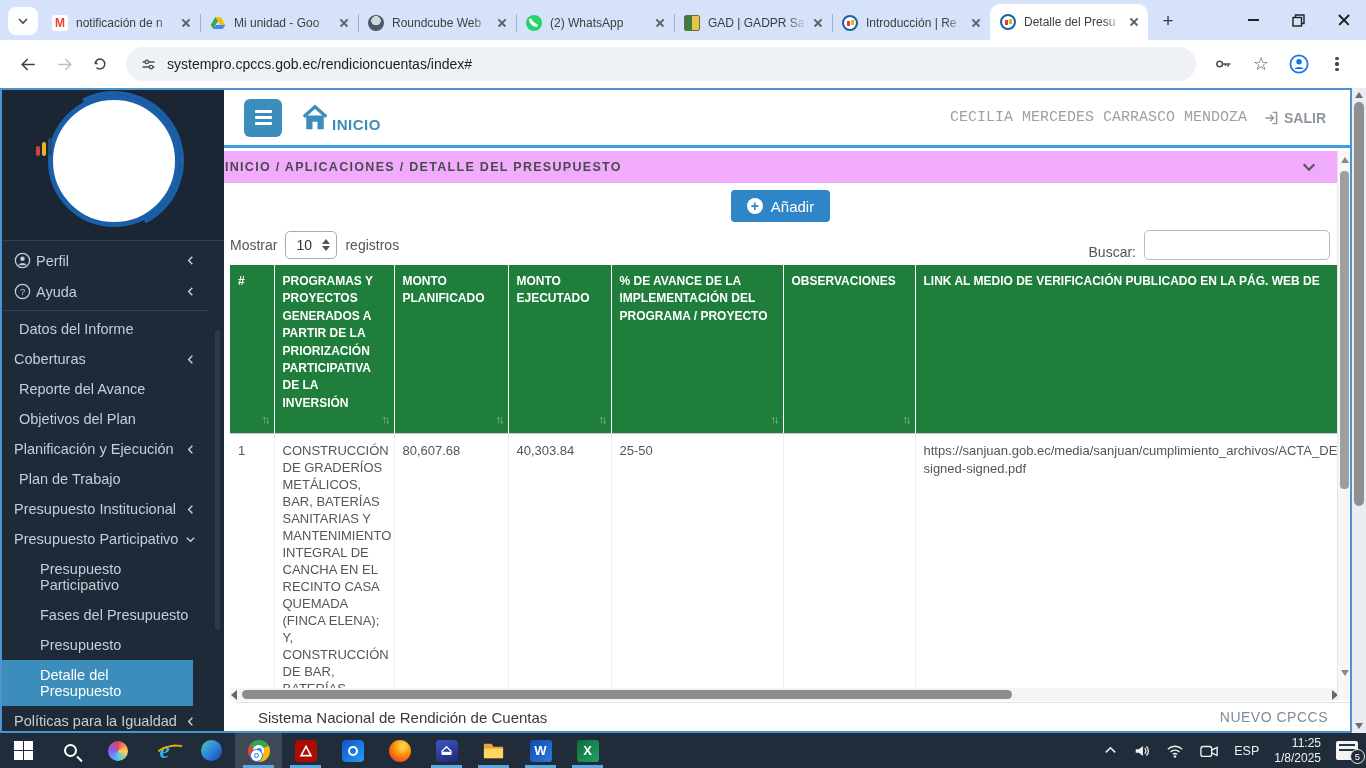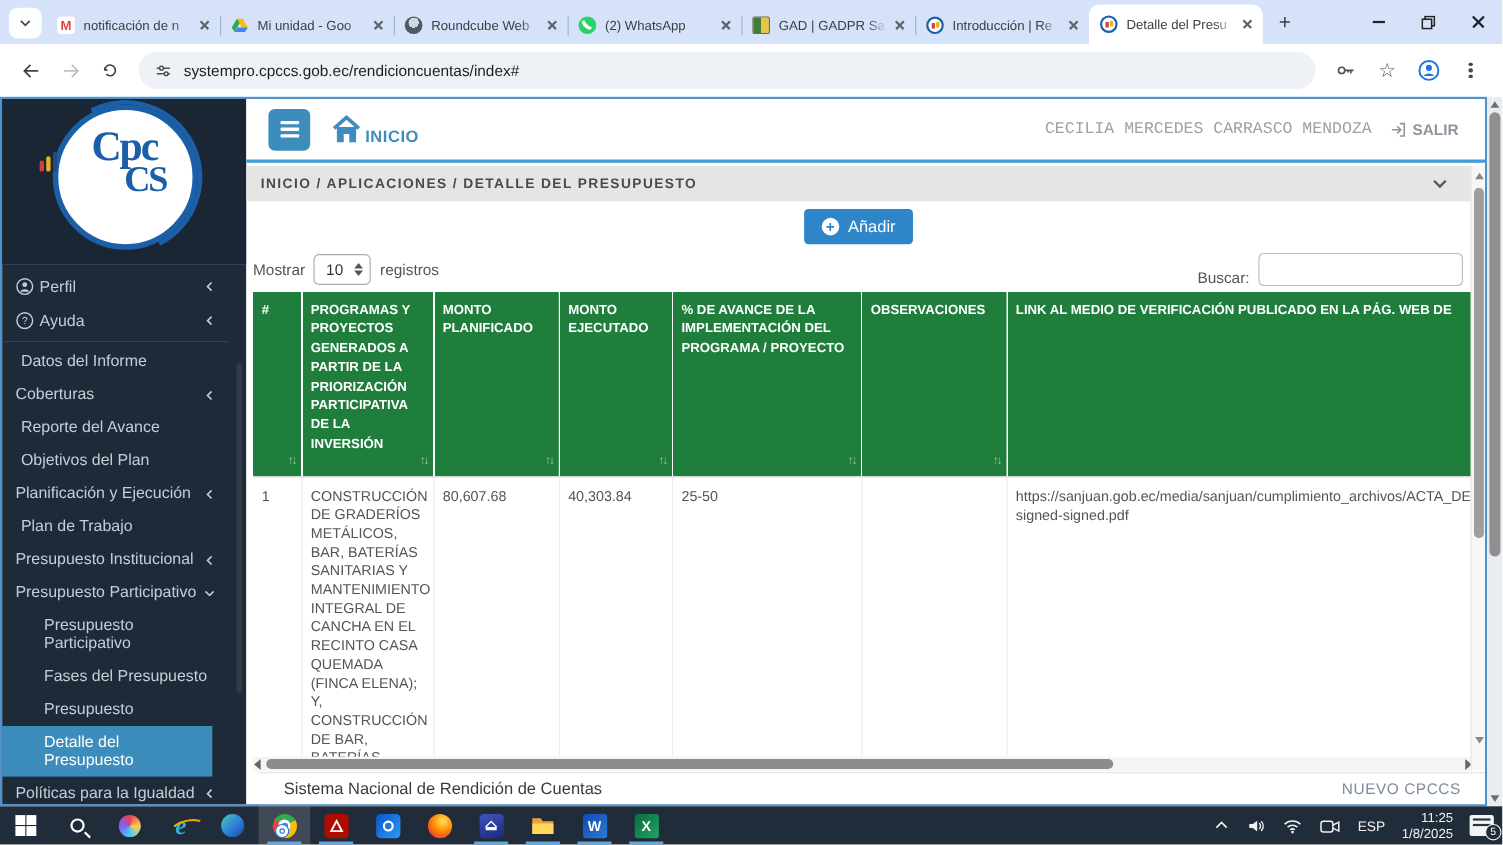--- a/index.html
+++ b/index.html
@@ -69,21 +69,21 @@
   .main { flex:1; position:relative; background:#fff; }
   .main-header { position:absolute; top:0; left:0; right:0; height:58px; background:#fff; border-bottom:3px solid #3e9edb; display:flex; align-items:center; padding:0 24px 0 20px; }
   .hamburger { width:38px; height:38px; background:#3c8dbc; border-radius:6px; display:flex; flex-direction:column; align-items:center; justify-content:center; gap:3.5px; }
   .hamburger i { width:17px; height:2.4px; background:#fff; border-radius:1px; }
   .home-link { display:flex; align-items:flex-end; margin-left:18px; color:#3c8dbc; }
   .home-label { font-size:15px; font-weight:bold; letter-spacing:0.5px; margin-left:2px; }
   .hdr-right { margin-left:auto; display:flex; align-items:center; gap:16px; }
   .user-name { font-family:"Liberation Mono", monospace; font-size:15px; color:#9aa1a8; }
   .logout { display:flex; align-items:center; gap:5px; color:#8e959c; font-size:14px; font-weight:bold; }
 
-  .breadcrumb-bar { position:absolute; top:61px; left:0; right:13px; height:32px; background:#e5e5e5; display:flex; align-items:center; padding-left:13px; }
+  .breadcrumb-bar { position:absolute; top:61px; left:0; right:13px; height:32px; background:#f0abfc; display:flex; align-items:center; padding-left:1px; }
   .breadcrumb { font-size:12.5px; font-weight:bold; color:#4a4a4a; letter-spacing:1.3px; }
   .bc-chevron { margin-left:auto; margin-right:20px; }
 
   .add-row { position:absolute; top:100px; left:0; right:13px; display:flex; justify-content:center; }
   .btn-add { background:#2e86c8; color:#fff; border:none; border-radius:4px; height:32px; padding:0 16px; font-size:15px; display:flex; align-items:center; gap:8px; }
   .plus-ic { width:16px; height:16px; background:#fff; color:#2e86c8; border-radius:50%; font-weight:bold; font-size:14px; line-height:16px; text-align:center; }
   .controls-row { position:absolute; top:140px; left:6px; right:20px; height:30px; display:flex; align-items:center; }
   .lbl { font-size:14px; color:#555; }
   .page-size { width:52px; height:28px; border:1px solid #aaa; border-radius:5px; margin:0 8px; display:flex; align-items:center; padding:0 6px 0 10px; font-size:14px; color:#333; }
   .spin { margin-left:auto; display:flex; flex-direction:column; gap:2px; }
@@ -347,24 +347,20 @@
         </span>
       </div>
   </div>
 
   <div class="page">
 
     <aside class="sidebar">
       <div class="logo-block">
         <div class="logo-swirl"></div>
         <div class="logo-circle"></div>
-        <div class="logo-txt">
-          <div class="l1">Cpc</div>
-          <div class="l2">CS</div>
-        </div>
         <div class="logo-bars">
             <i></i>
             <i></i>
             <i></i>
           </div>
       </div>
 
       <nav class="nav">
         <div class="nav-item lvl0">
           <span class="nav-ic">

